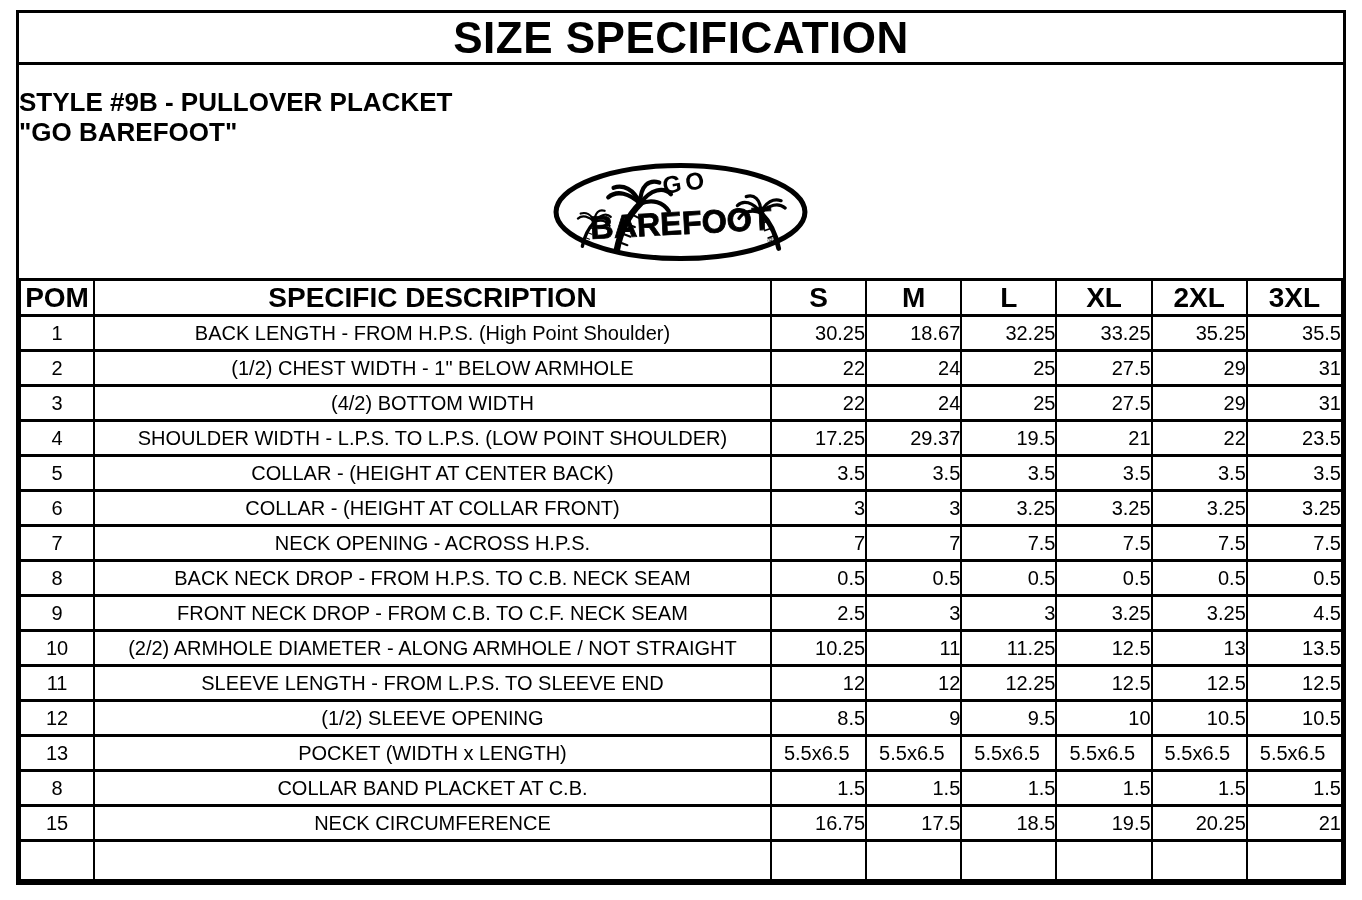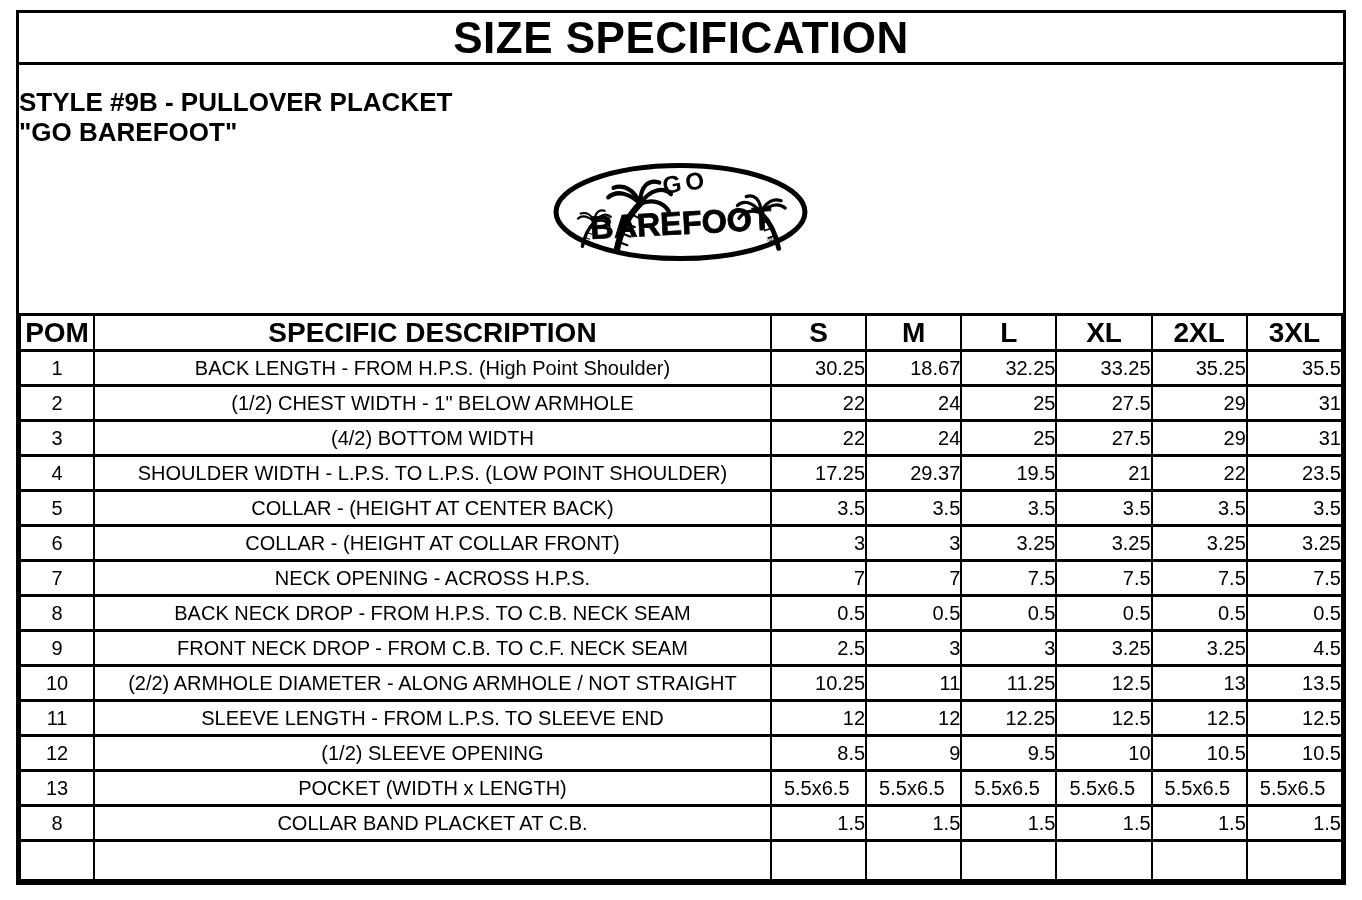--- a/index.html
+++ b/index.html
@@ -275,20 +275,30 @@
           <tr>
             <td class="pom">8</td>
             <td class="desc">COLLAR BAND PLACKET AT C.B.</td>
             <td class="val">1.5</td>
             <td class="val">1.5</td>
             <td class="val">1.5</td>
             <td class="val">1.5</td>
             <td class="val">1.5</td>
             <td class="val">1.5</td>
           </tr>
+          <tr>
+            <td class="pom">15</td>
+            <td class="desc">NECK CIRCUMFERENCE</td>
+            <td class="val">16.75</td>
+            <td class="val">17.5</td>
+            <td class="val">18.5</td>
+            <td class="val">19.5</td>
+            <td class="val">20.25</td>
+            <td class="val">21</td>
+          </tr>
           <tr class="empty-row">
             <td></td>
             <td></td>
             <td></td>
             <td></td>
             <td></td>
             <td></td>
             <td></td>
             <td></td>
           </tr>

